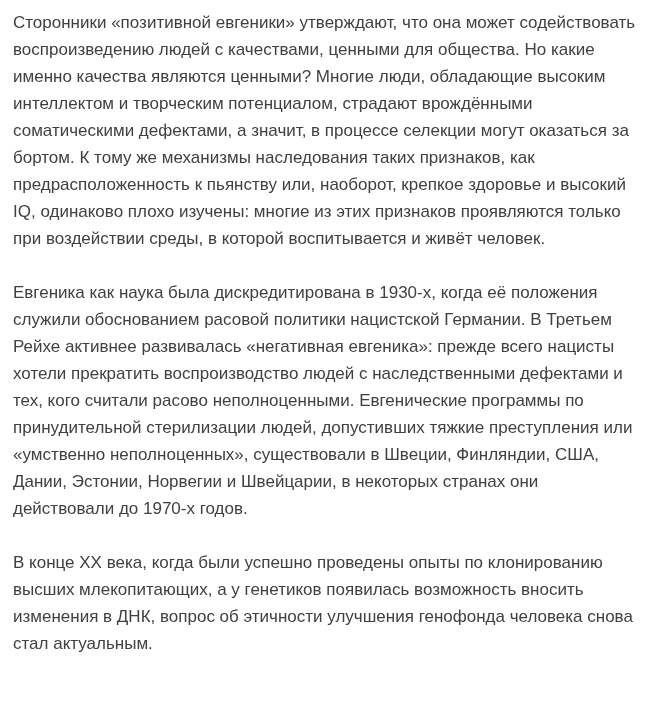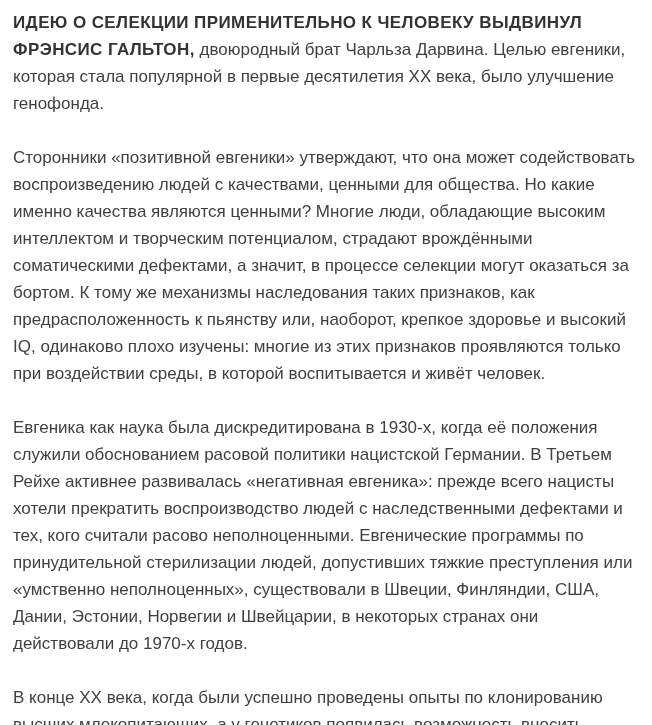--- a/index.html
+++ b/index.html
@@ -32,18 +32,17 @@
     font-weight: 700;
     text-transform: uppercase;
     letter-spacing: 0.4px;
     color: #333333;
   }
 </style>
 </head>
 <body>
 
 <div class="article">
-  <p><span class="lead">Идею о селекции применительно к человеку выдвинул Фрэнсис Гальтон,</span><span> двоюродный брат Чарльза Дарвина. Целью евгеники, которая стала популярной в первые десятилетия XX века, было улучшение генофонда.</span></p>
   <p>Сторонники «позитивной евгеники» утверждают, что она может содействовать воспроизведению людей с качествами, ценными для общества. Но какие именно качества являются ценными? Многие люди, обладающие высоким интеллектом и творческим потенциалом, страдают врождёнными соматическими дефектами, а значит, в процессе селекции могут оказаться за бортом. К тому же механизмы наследования таких признаков, как предрасположенность к пьянству или, наоборот, крепкое здоровье и высокий IQ, одинаково плохо изучены: многие из этих признаков проявляются только при воздействии среды, в которой воспитывается и живёт человек.</p>
   <p>Евгеника как наука была дискредитирована в 1930-х, когда её положения служили обоснованием расовой политики нацистской Германии. В Третьем Рейхе активнее развивалась «негативная евгеника»: прежде всего нацисты хотели прекратить воспроизводство людей с наследственными дефектами и тех, кого считали расово неполноценными. Евгенические программы по принудительной стерилизации людей, допустивших тяжкие преступления или «умственно неполноценных», существовали в Швеции, Финляндии, США,  Дании, Эстонии, Норвегии и Швейцарии, в некоторых странах они действовали до 1970-х годов.</p>
   <p>В конце XX века, когда были успешно проведены опыты по клонированию высших млекопитающих, а у генетиков появилась возможность вносить изменения в ДНК, вопрос об этичности улучшения генофонда человека снова стал актуальным.</p>
 
 </div>
 
 </body></html>

